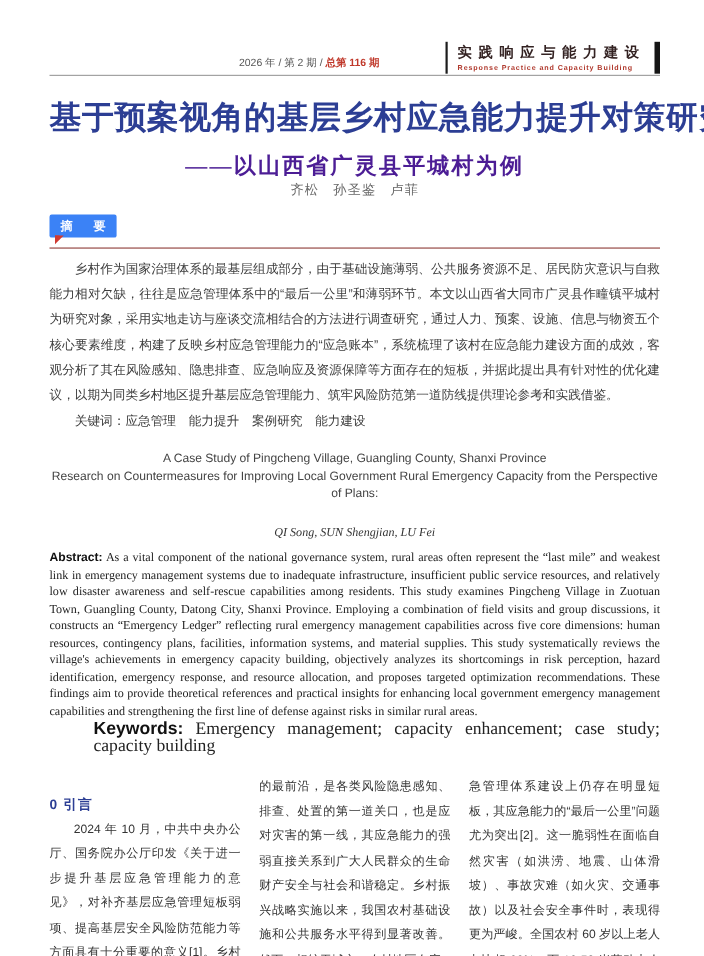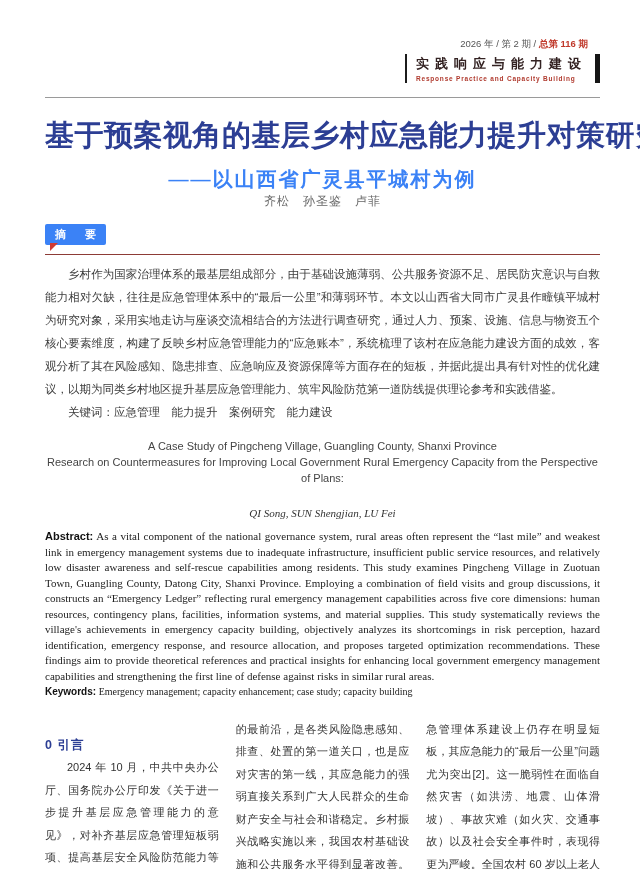--- a/index.html
+++ b/index.html
@@ -6,37 +6,37 @@
   html,body { background:#ffffff; }
   body {
     width:640px; height:869px; margin:0 auto; overflow:hidden;
     font-family:"Liberation Sans", sans-serif; color:#333;
   }
   .page { width:640px; height:869px; padding:38px 40px 0 45px; position:relative; background:#fff; }
 
   
   .header-row {
     display:flex; justify-content:flex-end; align-items:flex-end;
-    border-bottom:1px solid #9a9a9a; padding-bottom:14px;flex-direction:column;
+    border-bottom:1px solid #9a9a9a; padding-bottom:1px;
   }
   .issue-info { font-size:9.5px; color:#555; margin-right:12px; padding-bottom:3px; white-space:nowrap; }
   .issue-red { color:#c0392b; font-weight:bold; }
   .section-block { display:flex; align-items:stretch;margin-left:48px; }
   .section-text { border-left:2px solid #1c1c1c; padding:1px 8px 1px 9px; display:flex; flex-direction:column; justify-content:center; }
   .section-cn { font-size:13px; font-weight:bold; letter-spacing:6px; color:#322; white-space:nowrap; }
   .section-en { font-size:6.5px; font-weight:bold; color:#b03a2e; letter-spacing:0.8px; margin-top:2px; white-space:nowrap; }
   .thick-bar { width:5px; background:#151515; }
 
   
   .main-title {
     margin-top:18px; text-align:center; color:#2c3e94;
     font-size:29px; font-weight:bold; letter-spacing:0.5px; white-space:nowrap;
   }
   .sub-title {
-    margin-top:10px; text-align:center; color:#3b82f6;
+    margin-top:10px; text-align:center; color:#4c1d95;
     font-family:"Liberation Serif", serif; font-size:20px; font-weight:bold; letter-spacing:2px;
   }
   .authors { text-align:center; color:#666; font-size:12px; letter-spacing:1px; }
 
   
   .badge-wrap { margin-top:14px; }
   .abstract-badge {
     display:inline-block; position:relative; background:#3b82f6; color:#fff;
     font-size:11px; font-weight:bold; letter-spacing:8px; padding:3px 2px 3px 10px; border-radius:2px;
   }
@@ -50,21 +50,21 @@
   .keywords-cn { font-size:11.5px; line-height:23px; color:#3c3c3c; text-indent:2em; }
 
   
   .en-title { margin-top:14px; text-align:center; font-size:11px; line-height:16px; color:#444; }
   .en-authors { margin-top:21px; text-align:center; font-family:"Liberation Serif", serif; font-style:italic; font-size:11px; color:#333; }
   .en-abstract {
     margin-top:10px; font-family:"Liberation Serif", serif; font-size:11px;
     line-height:15.5px; text-align:justify; color:#222;
   }
   .en-label { font-family:"Liberation Sans", sans-serif; font-weight:bold; color:#111; }
-  .en-keywords { font-family:"Liberation Serif", serif; font-size:10px; line-height:15.5px; color:#222; }
+  .en-keywords { font-family:"Liberation Serif", serif; font-size:16px; line-height:15.5px; color:#222;margin-left:40px; }
 
   
   .body-cols { display:flex; gap:17px; margin-top:18px; }
   .col { flex:1; font-size:11px; line-height:22.5px; text-align:justify; color:#333; }
   .section-heading { color:#2c3e94; font-weight:bold; font-size:12.5px; line-height:22.5px; letter-spacing:1px;margin-top:16px; }
   .indent-first { text-indent:2em; }
 </style>
 </head>
 <body>
 

